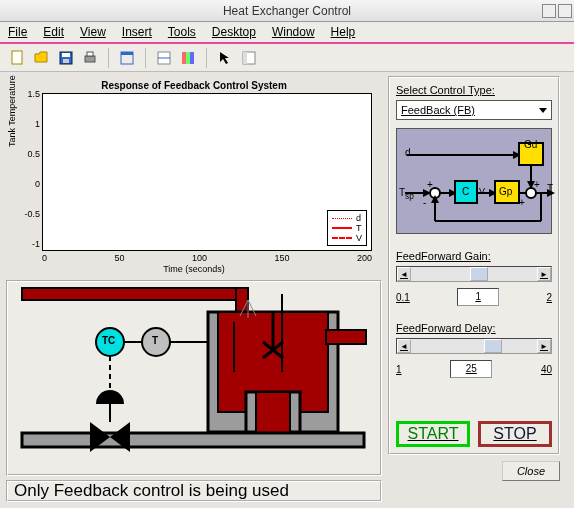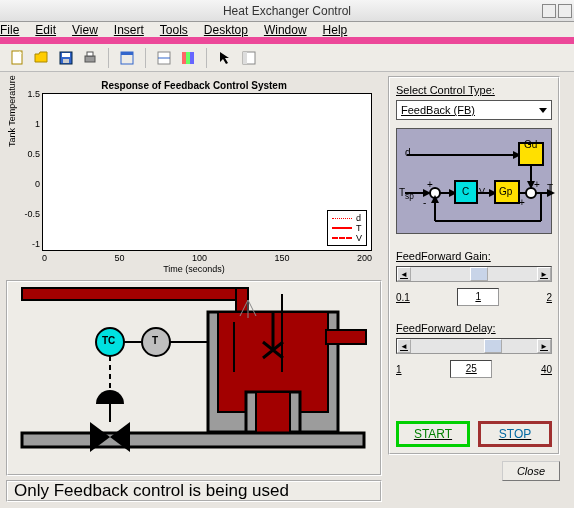--- a/index.html
+++ b/index.html
@@ -2,21 +2,21 @@
 <html><head>
 <meta charset="utf-8">
 <style>
   * { box-sizing: border-box; margin: 0; padding: 0; }
   body { font-family: "Helvetica", "Arial", sans-serif; font-size: 12px; background: #ddd; width: 574px; height: 508px; overflow: hidden; }
   .window { width: 574px; height: 508px; background: #e8e5e0; display: flex; flex-direction: column; }
   .titlebar { height: 22px; background: linear-gradient(#f5f5f5,#e0e0e0); border-bottom: 1px solid #999; display: flex; align-items: center; justify-content: center; position: relative; font-size: 12px; color: #333; }
   .titlebar .sys { position: absolute; left: 4px; width: 14px; height: 14px; }
   .titlebar .sysbtns { position: absolute; right: 2px; display: flex; gap: 2px; }
   .titlebar .sysbtns div { width: 14px; height: 14px; border: 1px solid #888; background: #eee; }
-  .menubar { height: 22px; display: flex; align-items: center; gap: 16px; padding: 0 0; border-bottom: 7px solid #ec4899; background: #eeece7; }
+  .menubar { height: 22px; display: flex; align-items: center; gap: 16px; padding: 0 8px; border-bottom: 2px solid #ec4899; background: #eeece7; }
   .menubar span { text-decoration: underline; text-underline-offset: 1px; color: #000; }
   .toolbar { height: 28px; display: flex; align-items: center; gap: 4px; padding: 0 8px; border-bottom: 1px solid #bbb; background: #eeece7; }
   .toolbar .sep { width: 1px; height: 20px; background: #bbb; margin: 0 4px; }
   .toolbar .tbtn { width: 20px; height: 20px; display: flex; align-items: center; justify-content: center; }
   .content { flex: 1; display: flex; padding: 4px 6px 6px 6px; gap: 6px; }
   .leftcol { width: 376px; display: flex; flex-direction: column; }
   .rightcol { width: 172px; display: flex; flex-direction: column; }
   .panel { border: 2px groove #fff; background: #eeece7; padding: 6px; }
   .chartpanel { height: 200px; padding: 4px 4px 0 4px; }
   .charttitle { text-align: center; font-weight: bold; font-size: 10px; margin-bottom: 2px; }
@@ -37,23 +37,23 @@
   .combo { width: 100%; height: 20px; border: 1px solid #555; background: #fff; display: flex; align-items: center; padding: 0 4px; justify-content: space-between; font-size: 11px; }
   .combo .arrow { width: 0; height: 0; border-left: 4px solid transparent; border-right: 4px solid transparent; border-top: 5px solid #000; }
   .blockdiag { border: 1px solid #555; background: #aaa8c4; height: 106px; margin-top: 4px; position: relative; }
   .slider-wrap { display: flex; align-items: center; height: 16px; border: 1px inset #999; background: #e5e5e5; }
   .slider-wrap .arrowbtn { width: 14px; height: 100%; display: flex; align-items: center; justify-content: center; background: #ddd; border: 1px outset #fff; font-size: 8px; }
   .slider-wrap .track { flex: 1; height: 100%; position: relative; background: #e5e5e5; }
   .slider-wrap .thumb { position: absolute; top: 0; width: 18px; height: 100%; background: #c8d4e8; border: 1px outset #fff; }
   .slider-minmax { display: flex; justify-content: space-between; align-items: center; font-size: 10px; margin-top: 2px; }
   .slider-minmax .valbox { width: 42px; height: 18px; border: 1px inset #999; background: #fff; text-align: center; line-height: 16px; font-size: 10px; }
   .btnrow { display: flex; gap: 8px; margin-top: auto; justify-content: space-between; padding-top: 8px; }
-  .bigbtn { flex: 1; height: 26px; border: 3px solid; display: flex; align-items: center; justify-content: center; font-size: 12px; font-family: sans-serif; background: #eeece7; }
+  .bigbtn { flex: 1; height: 26px; border: 3px solid; display: flex; align-items: center; justify-content: center; font-size: 16px; font-family: sans-serif; background: #eeece7; }
   .start { border-color: #00d000; color: #008000; }
-  .stop { border-color: #a03030; color: #0369a1; }
+  .stop { border-color: #a03030; color: #0f172a; }
   .closebar { display: flex; justify-content: flex-end; margin-top: 6px; font-style: italic; }
   .closebtn { padding: 3px 14px; border: 1px outset #ccc; background: #eeece7; font-size: 11px; }
 </style>
 </head>
 <body>
 
 <div class="window">
   <div class="titlebar">
     <div class="sys"></div>
     <span>Heat Exchanger Control</span>

